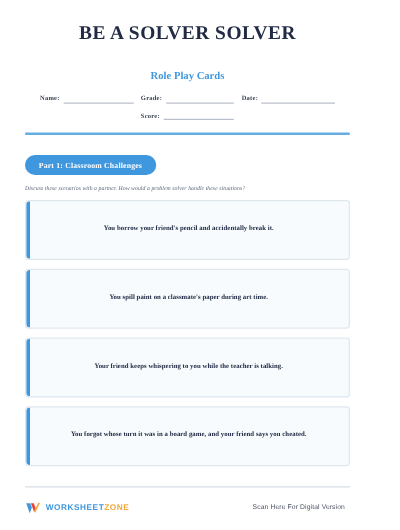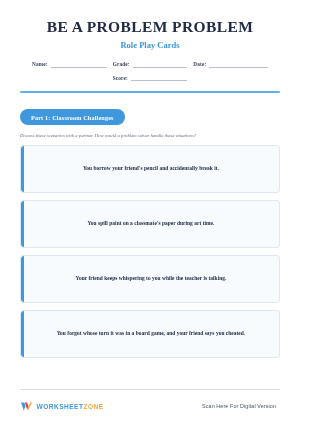--- a/index.html
+++ b/index.html
@@ -36,21 +36,21 @@
   .worksheet-title {
     font-family: "Liberation Serif", "DejaVu Serif", serif;
     font-size: 15.5px;
     font-weight: 700;
     letter-spacing: 0.4px;
     color: #222b45;
     line-height: 1.1;
   }
 
   .worksheet-subtitle {
-    margin-top: 5px;
+    margin-top: 20px;
     font-size: 8.5px;
     font-weight: 700;
     color: #3f97de;
     font-family: "Liberation Serif", "DejaVu Serif", serif;
     text-align: center;
   }
 
   
   .meta {
     margin-top: 11px;
@@ -214,21 +214,21 @@
     white-space: nowrap;
     padding-right: 4px;
   }
 </style>
 </head>
 <body>
 
 <div class="page">
 
   <div class="header">
-    <div class="worksheet-title">BE A PROBLEM PROBLEM</div>
+    <div class="worksheet-title">BE A SOLVER SOLVER</div>
     <div class="worksheet-subtitle">Role Play Cards</div>
   </div>
 
   <div class="meta">
     <div class="meta-row first">
       <div class="meta-field">
         <span class="meta-label">Name:</span>
         <span class="meta-line"></span>
       </div>
       <div class="meta-field">

